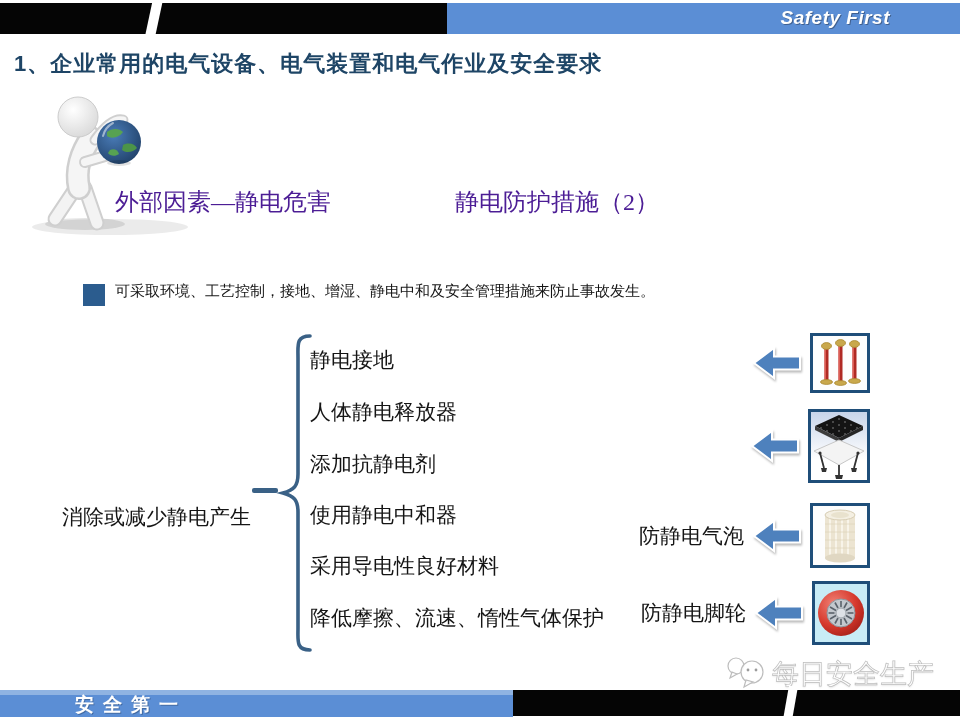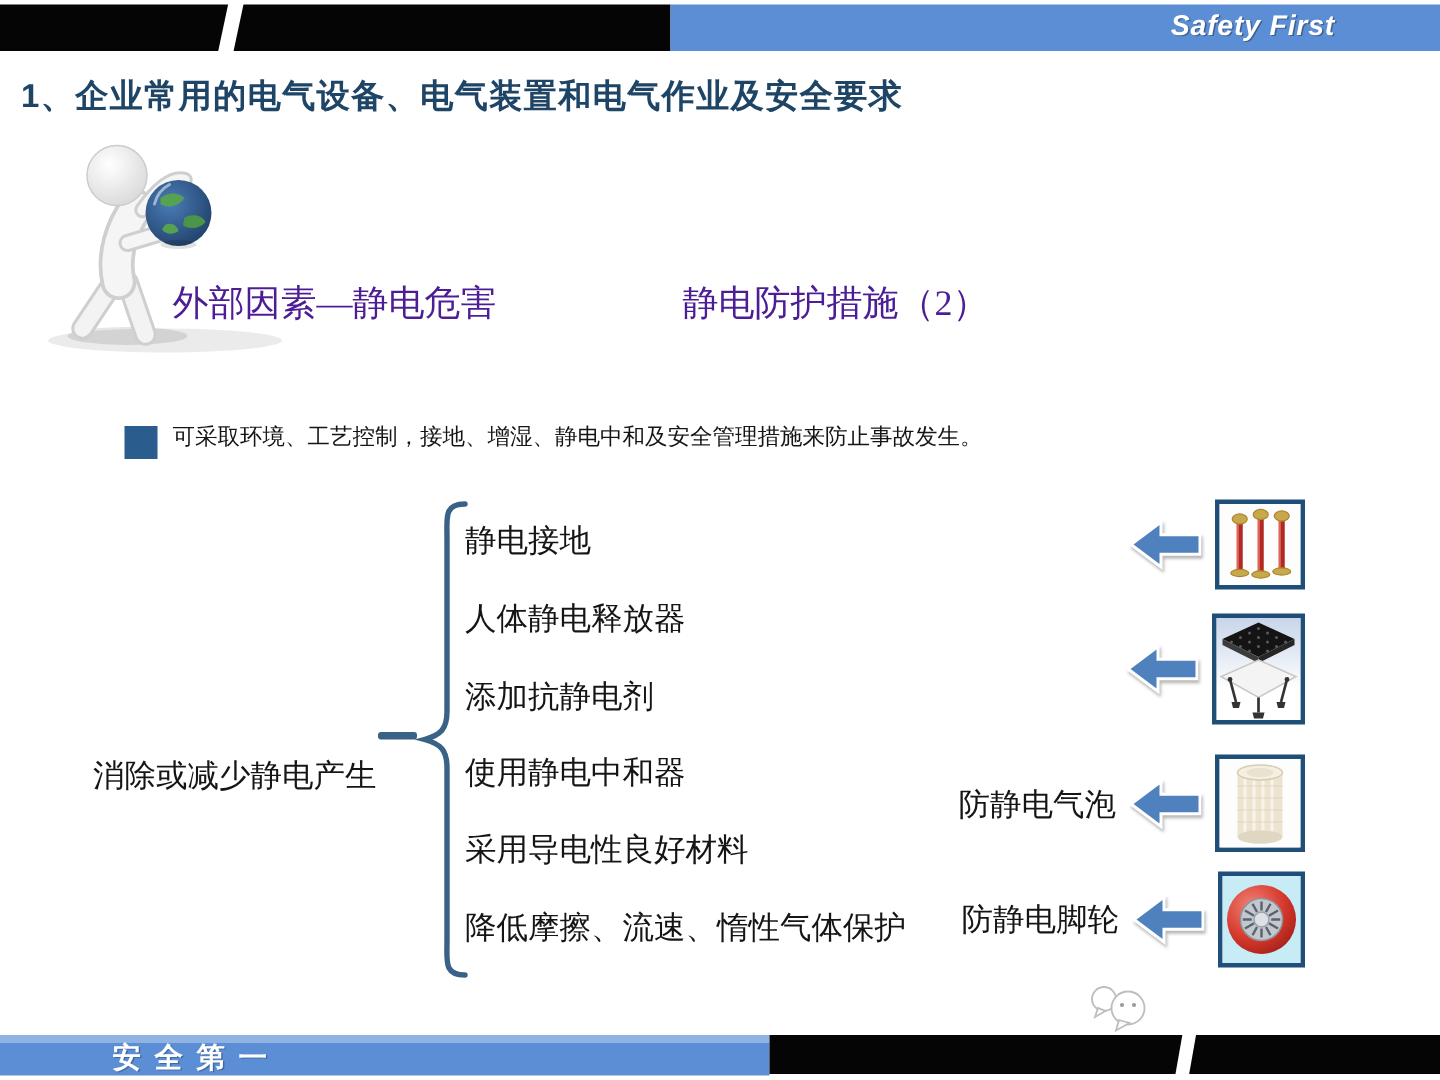--- a/index.html
+++ b/index.html
@@ -289,18 +289,19 @@
         <path d="M6,18 L4,24 L11,20 Z"></path>
         <circle cx="26" cy="18" r="11"></circle>
         <path d="M20,26 L18,33 L27,28 Z"></path>
       </g>
       <g fill="#9b9b9b">
         <circle cx="22" cy="16" r="1.4"></circle>
           <circle cx="30" cy="16" r="1.4"></circle>
       </g>
     </svg>
   </span>
+  <span class="watermark-text">每日安全生产</span>
 </div>
 
 <div class="abs foot-blue"></div>
 <div class="abs foot-slogan">安全第一</div>
 <div class="abs foot-black"></div>
 <div class="abs foot-gap"></div>
 
 </body></html>

